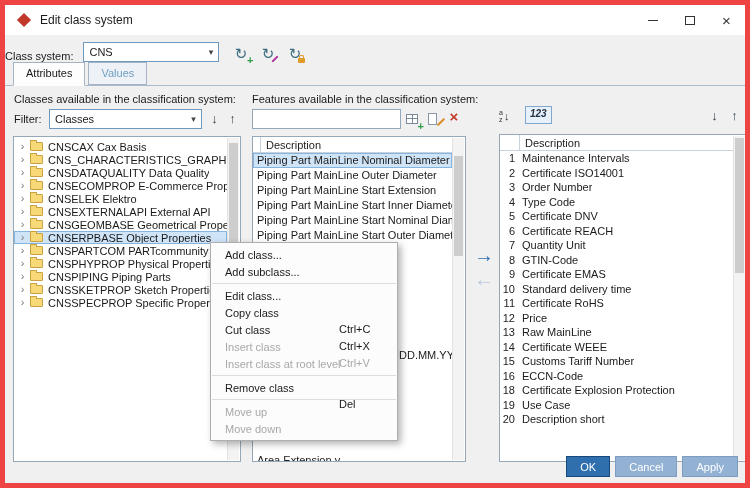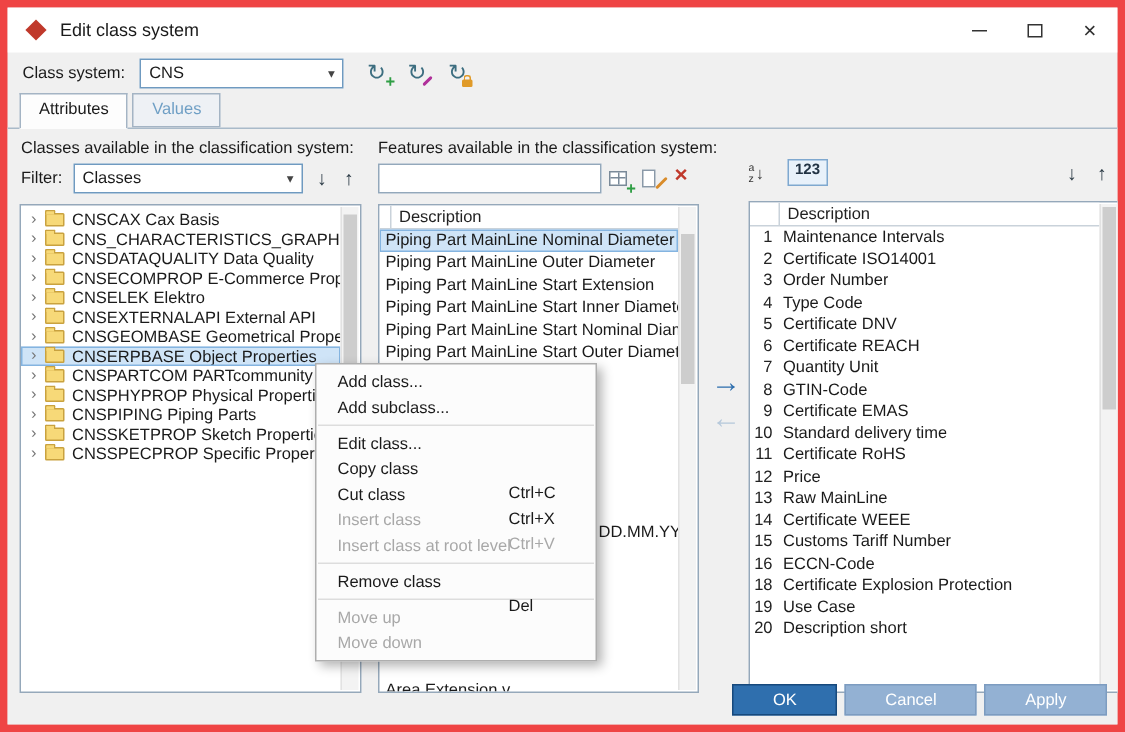--- a/index.html
+++ b/index.html
@@ -11,21 +11,21 @@
   
   .titlebar { position:absolute; top:0; left:0; right:0; height:30px; background:#fff; display:flex; align-items:center; padding-left:12px; }
   .app-icon { width:10px; height:10px; background:var(--danger); transform:rotate(45deg); margin:0 11px 0 2px; flex:none; }
   .window-title { font-size:12px; }
   .win-controls { margin-left:auto; display:flex; height:100%; }
   .win-btn { width:37px; height:100%; display:flex; align-items:center; justify-content:center; color:#333; font-size:15px; }
   .min-glyph { width:10px; border-top:1px solid #333; }
   .max-glyph { width:10px; height:9px; border:1px solid #333; }
 
   
-  .toolbar { position:absolute; top:30px; left:0; right:0; height:27px; display:flex; align-items:center; padding-left:10px; }
+  .toolbar { position:absolute; top:30px; left:0; right:0; height:27px; display:flex; align-items:flex-end; }
   .combo { height:20px; background:#fff; border:1px solid #6f9ac0; display:flex; align-items:center; }
   .combo .value { flex:1; padding:0 5px; white-space:nowrap; overflow:hidden; }
   .combo .arrow { width:15px; text-align:center; color:#444; font-size:9px; flex:none; }
   .cs-combo { width:136px; margin-left:10px; }
   .toolbar-icons { display:flex; gap:10px; margin-left:13px; }
   .circle-icon { position:relative; width:17px; height:17px; font-size:15px; line-height:17px; text-align:center; color:#3d6e80; }
   .badge.plus { position:absolute; right:-4px; bottom:-3px; font-size:11px; font-weight:bold; line-height:10px; color:var(--success); }
   .pencil-badge { position:absolute; right:0; bottom:-1px; width:2px; height:8px; background:#b0309a; transform:rotate(45deg); border-radius:1px; }
   .lock-badge { position:absolute; right:-2px; bottom:-1px; width:7px; height:5px; background:#e09a28; border-radius:1px; }
   .lock-badge::before { content:""; position:absolute; top:-3px; left:1px; width:3px; height:3px; border:1px solid #e09a28; border-bottom:none; border-radius:2px 2px 0 0; }
@@ -89,29 +89,29 @@
   .list-row.fragment { padding-left:146px; }
 
   
   .assign-arrow { position:absolute; left:466px; top:158px; width:26px; text-align:center; font-size:20px; font-weight:bold; color:var(--accent); }
   .unassign-arrow { position:absolute; left:466px; top:182px; width:26px; text-align:center; font-size:20px; font-weight:bold; color:#b7c9db; }
 
   
   .sort-icon { position:absolute; left:494px; top:21px; height:17px; display:flex; align-items:center; }
   .sort-icon .letters { display:flex; flex-direction:column; font-size:7px; line-height:7px; color:#333; }
   .sort-icon .sarrow { font-size:11px; color:#333; margin-left:1px; }
-  .num-toggle { position:absolute; left:520px; top:20px; height:18px; padding:1px 4px 0; border:1px solid #7fa8cf; background:#e8f1fa; font-size:10px; font-weight:bold; color:#234; }
+  .num-toggle { position:absolute; left:520px; top:20px; height:18px; padding:1px 4px 0; border:1px solid #7fa8cf; background:#e8f1fa; font-size:10px; font-weight:bold; color:#234;font-style:italic; }
   .table-box .rows { position:absolute; top:16px; left:0; right:13px; bottom:0; overflow:hidden; }
   .trow { display:flex; height:14.5px; line-height:14.5px; }
   .tnum { width:20px; text-align:right; padding-right:5px; color:#222; flex:none; }
   .tdesc { padding-left:2px; white-space:nowrap; overflow:hidden; }
 
   
   .footer { position:absolute; right:7px; bottom:6px; display:flex; gap:5px; z-index:5; }
-  .btn { height:21px; line-height:20px; padding:0 26px; color:#fff; text-align:center; }
+  .btn { height:21px; line-height:20px; padding:0 13px; color:#fff; text-align:center; }
   .btn-ok { background:var(--accent); border:1px solid #17497c; }
   .btn-secondary { background:var(--secondary); border:1px solid #7d9cc0; }
 
   
   .context-menu { position:absolute; left:205px; top:237px; width:188px; background:#fcfcfc; border:1px solid #aeaeae; box-shadow:3px 3px 7px rgba(0,0,0,0.3); padding:3px 0; z-index:40; }
   .menu-item { display:flex; height:17px; align-items:center; padding:0 10px 0 14px; }
   .menu-item .mi-label { flex:1; white-space:nowrap; }
   .menu-item .mi-shortcut { width:48px; flex:none; text-align:left;margin-top:32px; }
   .menu-item.disabled { color:#a8a8a8; }
   .menu-sep { height:1px; background:#ddd; margin:3px 1px; }

